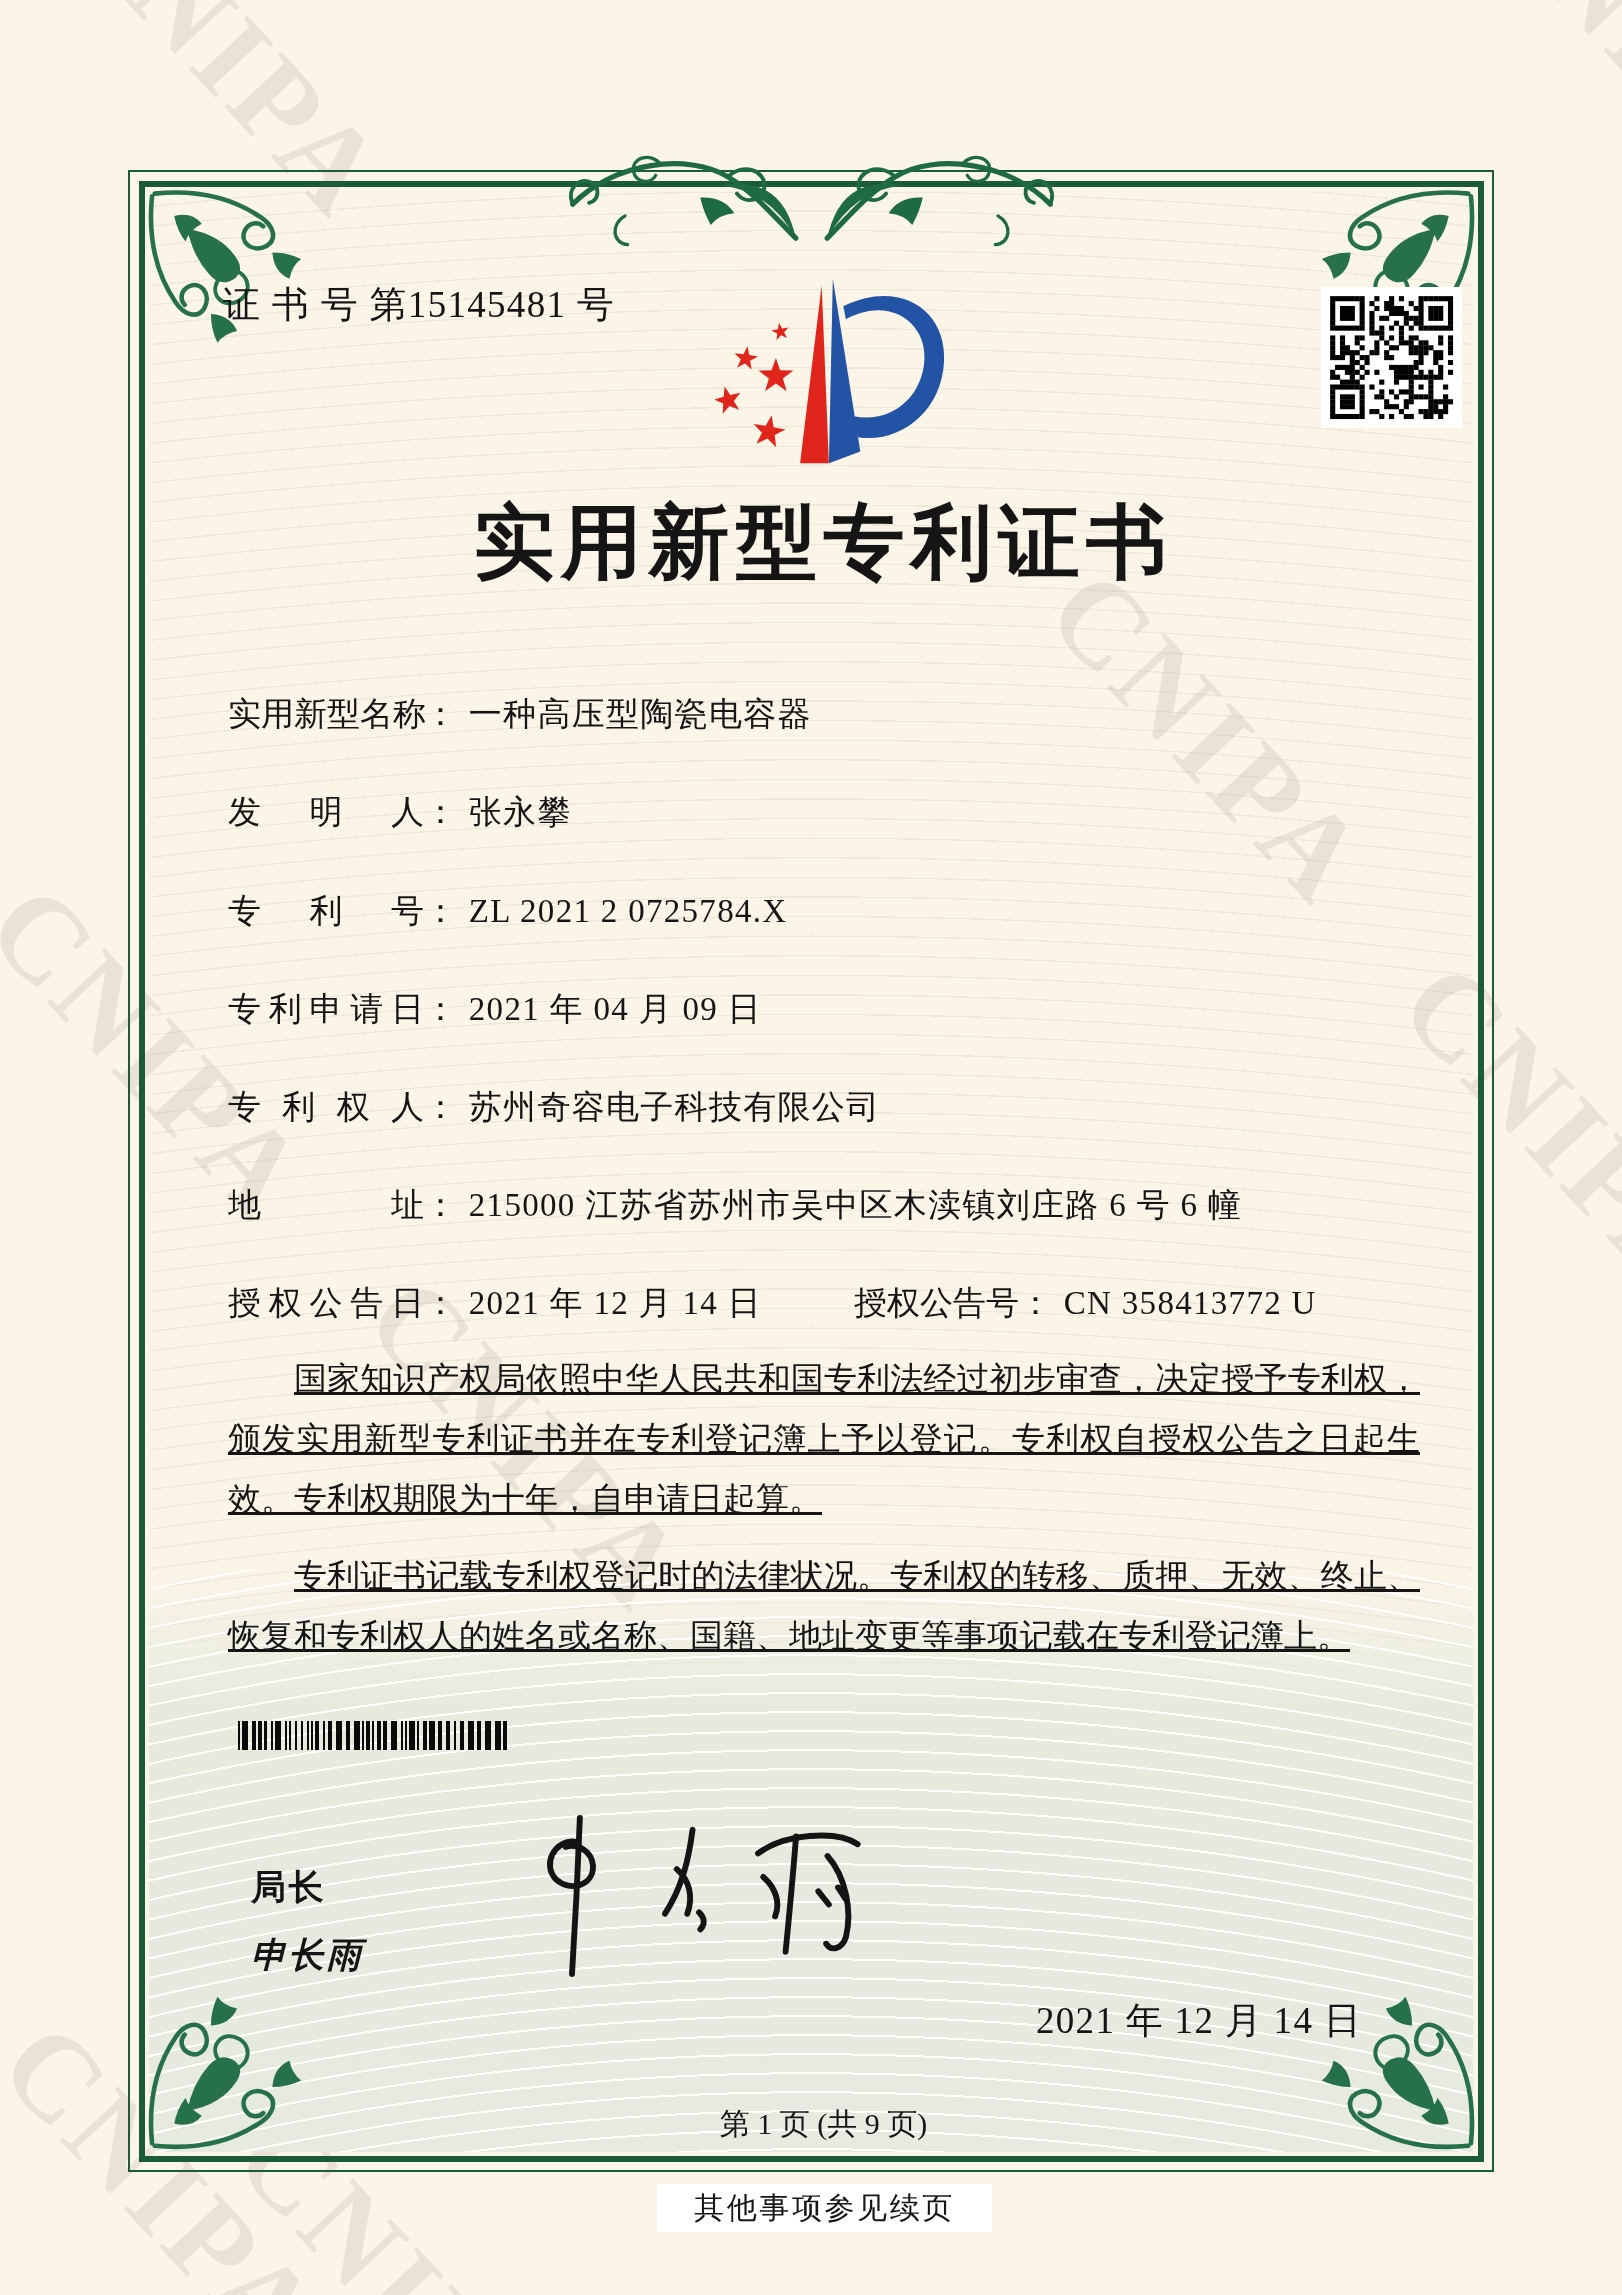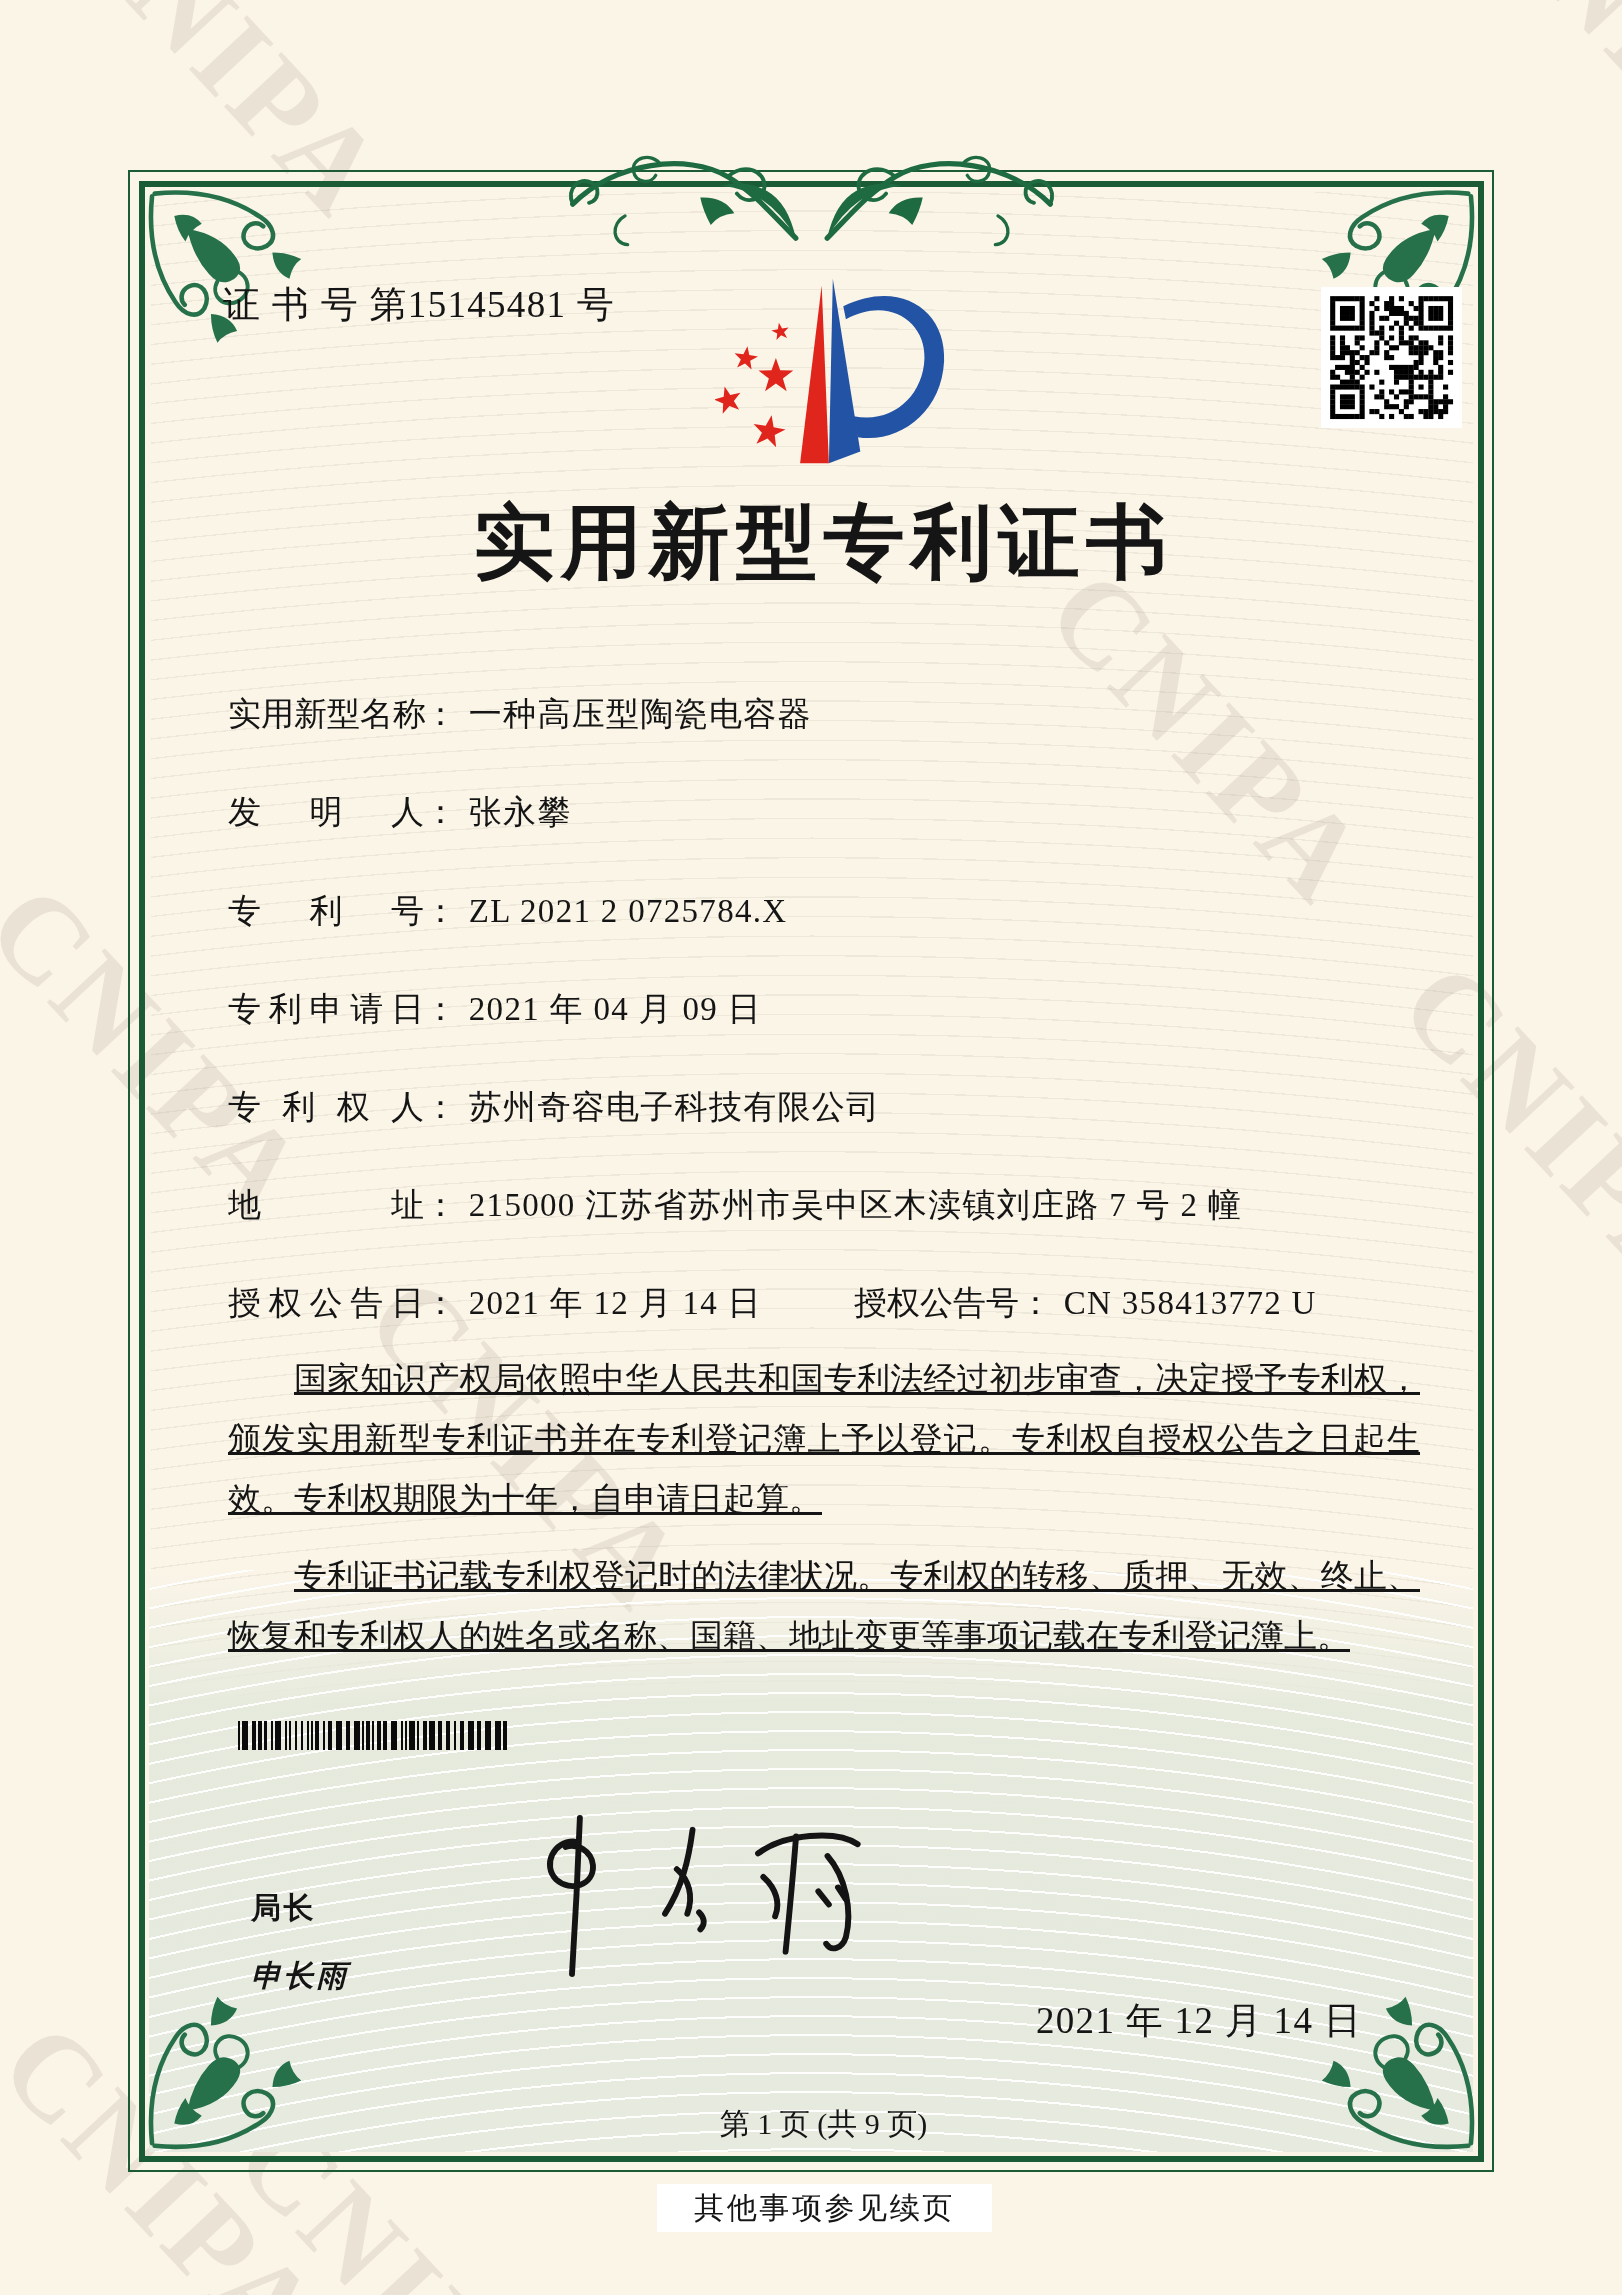--- a/index.html
+++ b/index.html
@@ -32,21 +32,21 @@
   .flabel{display:inline-flex;justify-content:space-between;width:196px;}
   .colon{margin-right:11.8px;}
   .fvalue{letter-spacing:1.3px;}
   .g2{position:absolute;left:626px;display:flex;align-items:baseline;white-space:nowrap;}
   .paras{position:absolute;left:216px;top:1349px;width:1192px;font-size:33px;line-height:1.82;text-align:justify;text-decoration:underline;}
   .paras p{margin:0;text-indent:2em;}
   .paras p + p{margin-top:17px;}
   .barcode{position:absolute;left:226px;top:1721px;width:271px;height:29px;display:flex;align-items:stretch;overflow:hidden;}
   .barcode div{background:#0a0a0a;height:100%;flex:none;}
   .sig-label{position:absolute;font-family:"Liberation Sans","DejaVu Sans",sans-serif;
-         font-weight:600;font-size:30px;letter-spacing:2.6px;margin-top:24px;}
+         font-weight:600;font-size:35px;letter-spacing:2.6px;}
   .sig-title{left:239px;top:1864px;}
   .sig-name{left:239px;top:1932px;font-style:italic;}
   .signature{position:absolute;left:484px;top:1814px;}
   .date{position:absolute;left:1024px;top:1996px;font-size:37px;letter-spacing:1.3px;}
   .footer-page{position:absolute;left:0;top:2104px;width:1623px;text-align:center;font-size:30px;}
   .note-strip{position:absolute;left:645px;top:2184px;width:335px;height:48px;background:#ffffff;
          display:flex;align-items:center;justify-content:center;}
   .note-strip span{font-size:30px;letter-spacing:2.6px;}
 </style>
 </head>
@@ -482,21 +482,21 @@
         </span>
         <span class="colon">：</span>
         <span class="fvalue">苏州奇容电子科技有限公司</span>
     </div>
     <div class="frow" style="top:1183px">
       <span class="flabel">
           <span>地</span>
           <span>址</span>
         </span>
         <span class="colon">：</span>
-        <span class="fvalue">215000 江苏省苏州市吴中区木渎镇刘庄路 7 号 2 幢</span>
+        <span class="fvalue">215000 江苏省苏州市吴中区木渎镇刘庄路 6 号 6 幢</span>
     </div>
     <div class="frow" style="top:1281px;width:1192px">
       <span class="flabel">
           <span>授</span>
           <span>权</span>
           <span>公</span>
           <span>告</span>
           <span>日</span>
         </span>
         <span class="colon">：</span>

